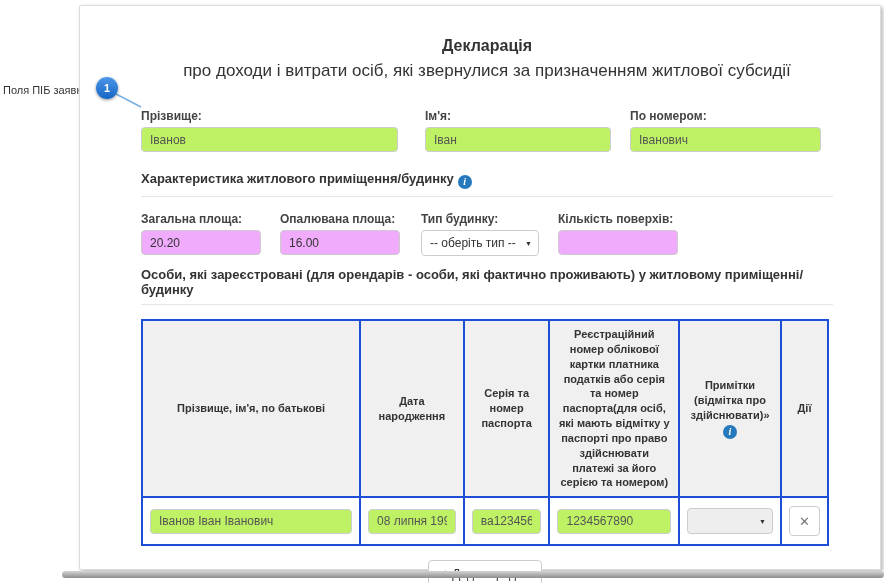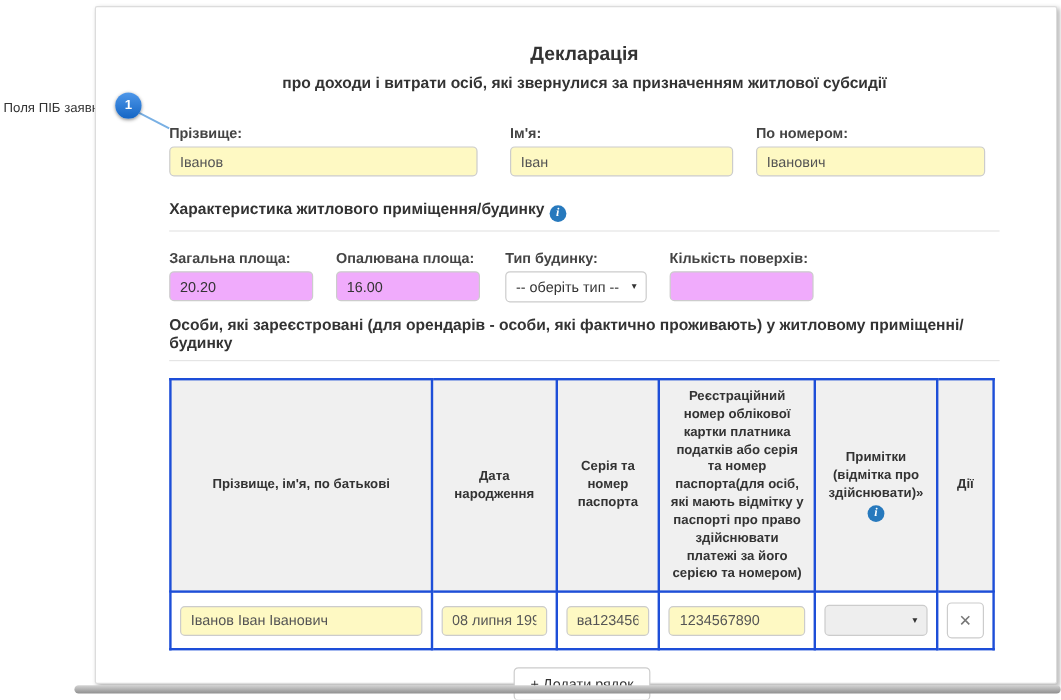--- a/index.html
+++ b/index.html
@@ -21,25 +21,25 @@
 
   
   .card {
     position:absolute; left:79px; top:5px; width:802px; height:565px;
     background:#fff; border:1px solid #dcdcdc; border-radius:2px;
     box-shadow:2px 2px 4px rgba(0,0,0,.28);
   }
   .card-content { padding:0 47px 0 61px; }
 
   .page-title { margin-top:31px; text-align:center; font-size:16px; font-weight:bold; }
-  .page-subtitle { margin-top:6px; text-align:center; font-size:13px; font-weight:bold; }
+  .page-subtitle { margin-top:6px; text-align:center; font-size:17px; font-weight:normal; }
 
   .form-label { font-size:12px; color:#444; margin-bottom:4px;font-weight:bold; }
   .tb-input {
-    display:block; width:100%; height:25px; background:#fef9c3; border:1px solid #ccc;
+    display:block; width:100%; height:25px; background:#bef264; border:1px solid #ccc;
     border-radius:4px; font-size:12px; color:#555; padding:0 8px;
     font-family:"Liberation Sans", sans-serif;
   }
   .tb-input.white { background:#f0abfc; color:#333; }
 
   .row1 { display:flex; margin-top:28px; }
   .fg-surname { width:257px; margin-right:27px; }
   .fg-name { width:186px; margin-right:19px; }
   .fg-patronymic { width:191px; }
 

